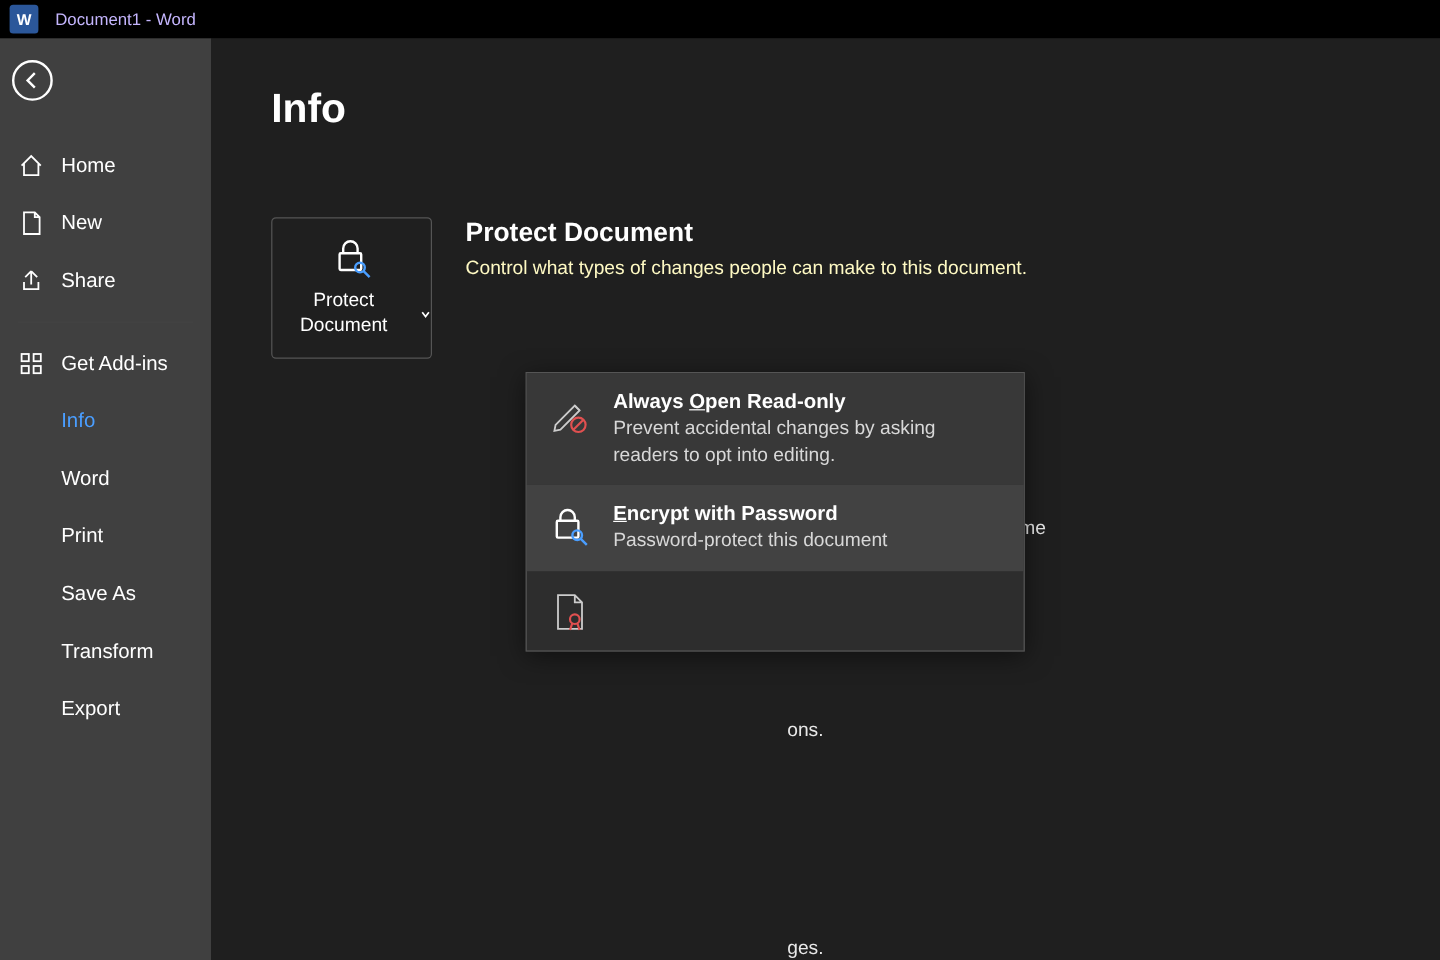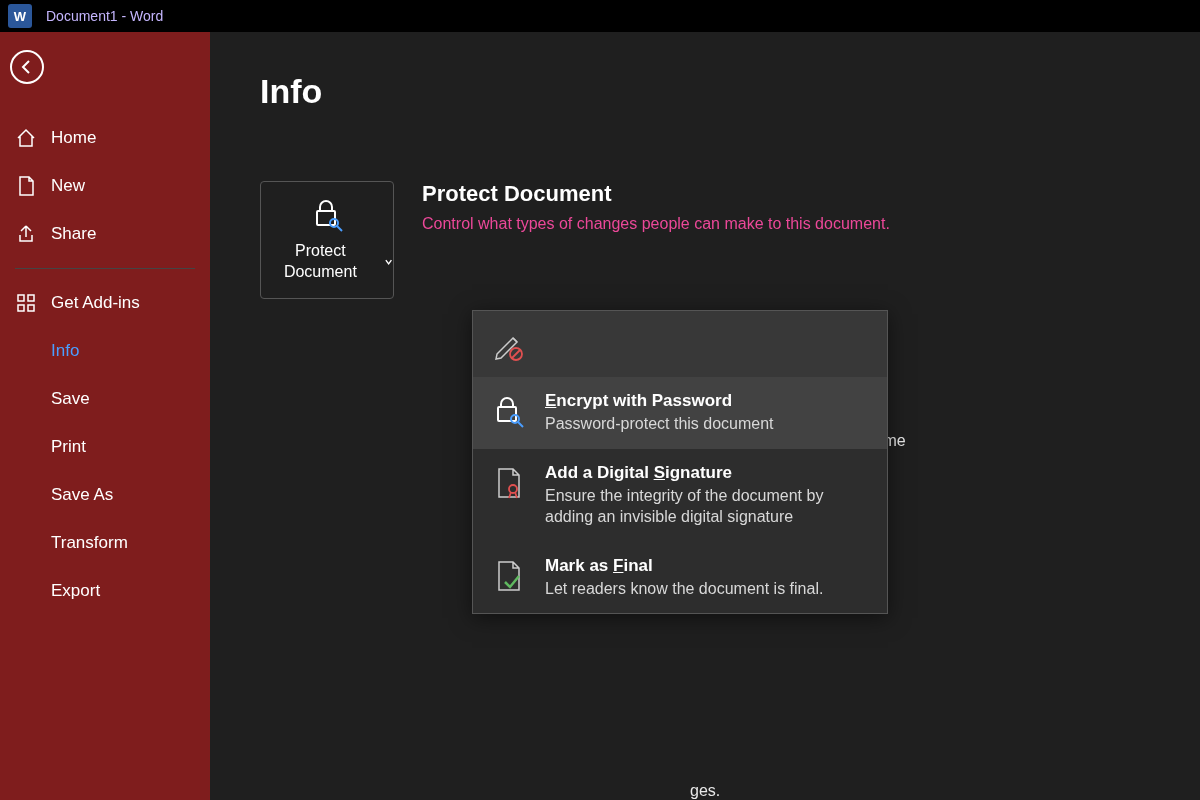--- a/index.html
+++ b/index.html
@@ -33,22 +33,22 @@
 }
 .title-text {
   color: #c4b5fd;
   font-size: 14px;
 }
 .main {
   display: flex;
   height: calc(100% - 32px);
 }
 .sidebar {
-  width: 210px;
-  background: #7f1d1d;
+  width: 176px;
+  background: #404040;
   padding-top: 18px;
 }
 .back-btn {
   width: 34px;
   height: 34px;
   border: 2px solid #fff;
   border-radius: 50%;
   margin-left: 10px;
   margin-bottom: 30px;
   display: flex;
@@ -127,21 +127,21 @@
   align-items: center;
   gap: 4px;
 }
 .protect-info .section-heading {
   font-size: 22px;
   font-weight: 600;
   margin-bottom: 8px;
 }
 .protect-info .section-desc {
   font-size: 16px;
-  color: #ec4899;
+  color: #fef9c3;
 }
 .bg-text {
   position: absolute;
   font-size: 16px;
   color: #e8e8e8;
 }
 .dropdown {
   position: absolute;
   left: 262px;
   top: 278px;
@@ -240,21 +240,21 @@
             <rect x="12" y="12" width="6" height="6"></rect>
           </svg>
       </span>
       <span>Get Add-ins</span>
     </div>
 
     <div class="nav-item slim active">
       <span>Info</span>
     </div>
     <div class="nav-item slim">
-      <span>Save</span>
+      <span>Word</span>
     </div>
     <div class="nav-item slim">
       <span>Print</span>
     </div>
     <div class="nav-item slim">
       <span>Save As</span>
     </div>
     <div class="nav-item slim">
       <span>Transform</span>
     </div>
@@ -297,20 +297,24 @@
     <div class="dropdown">
       <div class="dd-item hovered-a">
         <span class="dd-icon">
           <svg width="36" height="36" viewBox="0 0 36 36" fill="none">
               <path d="M6 27 L22 11 L26 15 L10 31 L5 32 Z" stroke="#ccc" stroke-width="1.5"></path>
               <path d="M22 11 L26 15" stroke="#ccc" stroke-width="1.5"></path>
               <circle cx="25" cy="27" r="6" stroke="#e05050" stroke-width="1.8"></circle>
               <path d="M21 31 L29 23" stroke="#e05050" stroke-width="1.8"></path>
             </svg>
         </span>
+        <div class="dd-text">
+          <div class="dd-title"><span>Always </span><span class="ul">O</span><span>pen Read-only</span></div>
+          <div class="dd-desc">Prevent accidental changes by asking readers to opt into editing.</div>
+        </div>
       </div>
 
       <div class="dd-item hovered-b">
         <span class="dd-icon">
           <svg width="36" height="36" viewBox="0 0 36 36" fill="none">
               <path d="M10 14 V11 a6 6 0 0 1 12 0 V14" stroke="#fff" stroke-width="2"></path>
               <rect x="7" y="14" width="18" height="14" rx="1" stroke="#fff" stroke-width="2"></rect>
               <circle cx="24" cy="26" r="4" stroke="#4a9eff" stroke-width="2"></circle>
               <path d="M27 29 L32 34" stroke="#4a9eff" stroke-width="2"></path>
             </svg>
@@ -323,34 +327,18 @@
 
 
       <div class="dd-item">
         <span class="dd-icon">
           <svg width="36" height="36" viewBox="0 0 36 36" fill="none">
               <path d="M8 4 H22 L28 10 V32 H8 Z M22 4 V10 H28" stroke="#ccc" stroke-width="1.5"></path>
               <circle cx="22" cy="24" r="4" stroke="#e05050" stroke-width="1.8"></circle>
               <path d="M20 27 L18 33 M24 27 L26 33" stroke="#e05050" stroke-width="1.8"></path>
             </svg>
         </span>
-        <div class="dd-text">
-          <div class="dd-title"><span>Add a Digital </span><span class="ul">S</span><span>ignature</span></div>
-          <div class="dd-desc">Ensure the integrity of the document by adding an invisible digital signature</div>
-        </div>
-      </div>
-
-      <div class="dd-item">
-        <span class="dd-icon">
-          <svg width="36" height="36" viewBox="0 0 36 36" fill="none">
-              <path d="M8 4 H22 L28 10 V32 H8 Z M22 4 V10 H28" stroke="#ccc" stroke-width="1.5"></path>
-              <path d="M14 24 L19 29 L28 18" stroke="#5fb85f" stroke-width="2.5"></path>
-            </svg>
-        </span>
-        <div class="dd-text">
-          <div class="dd-title"><span>Mark as </span><span class="ul">F</span><span>inal</span></div>
-          <div class="dd-desc">Let readers know the document is final.</div>
-        </div>
-      </div>
+      </div>
+
     </div>
 
   </div>
 </div>
 
 </body></html>

